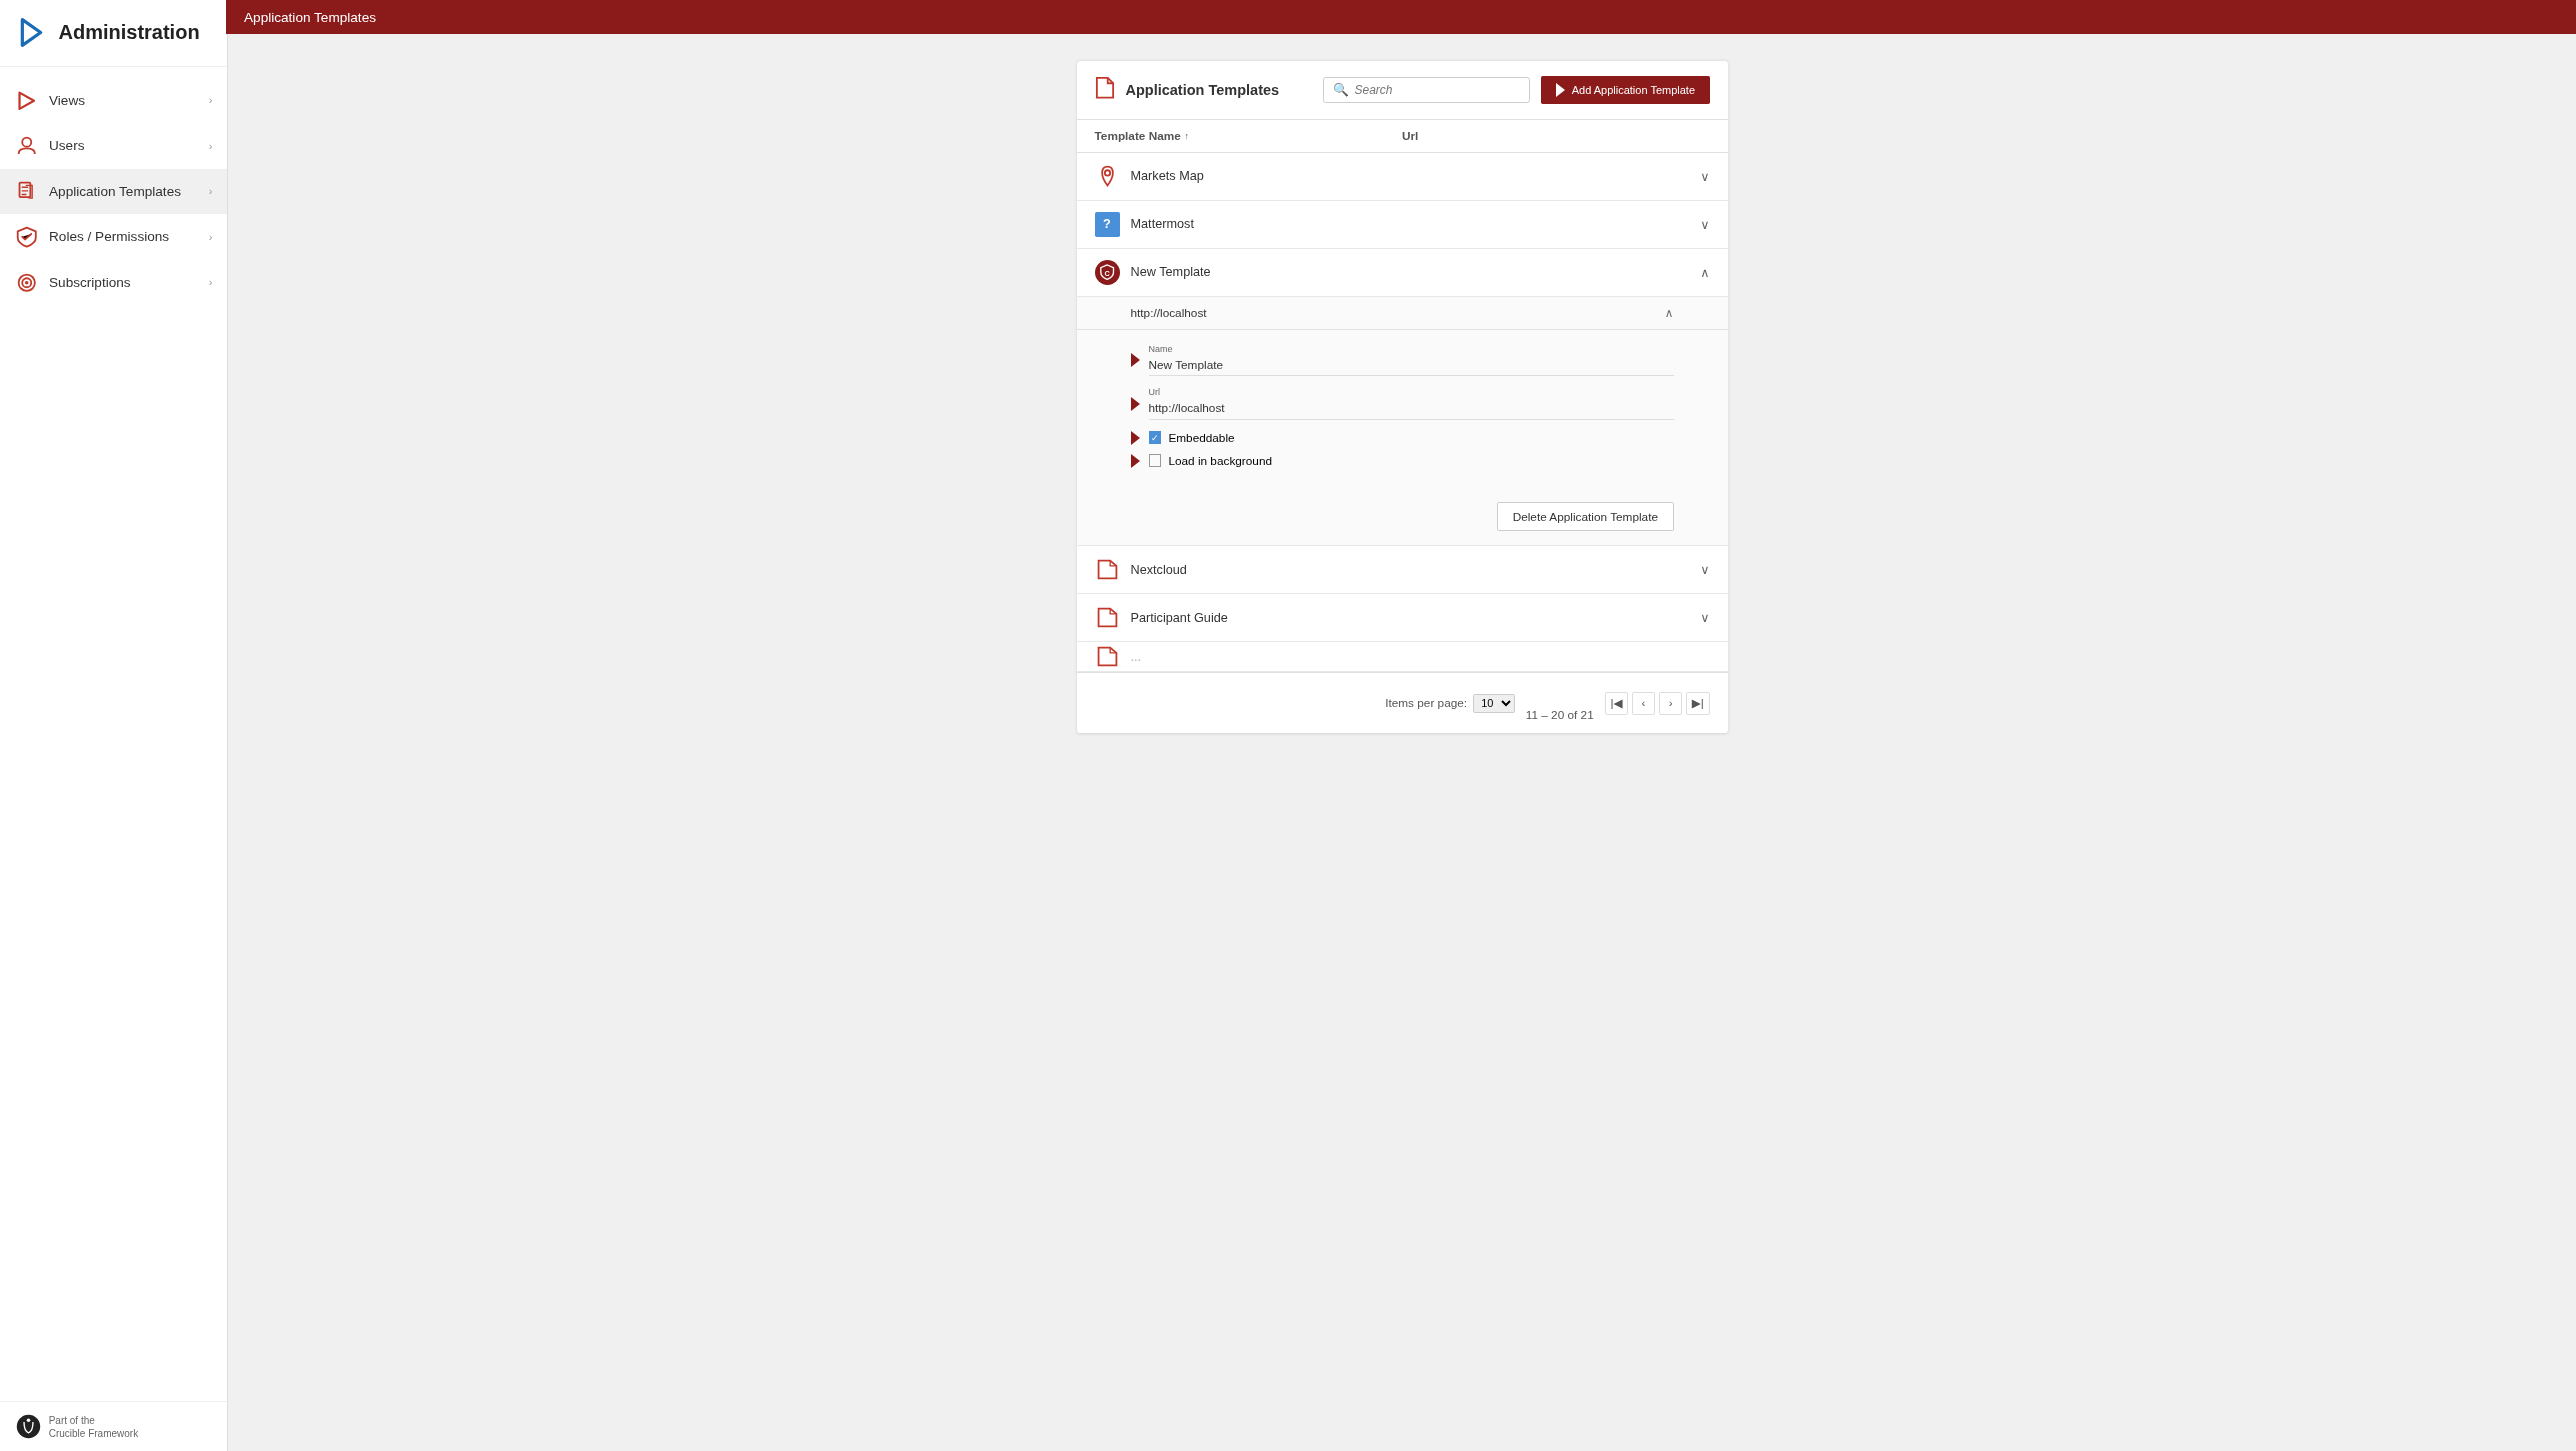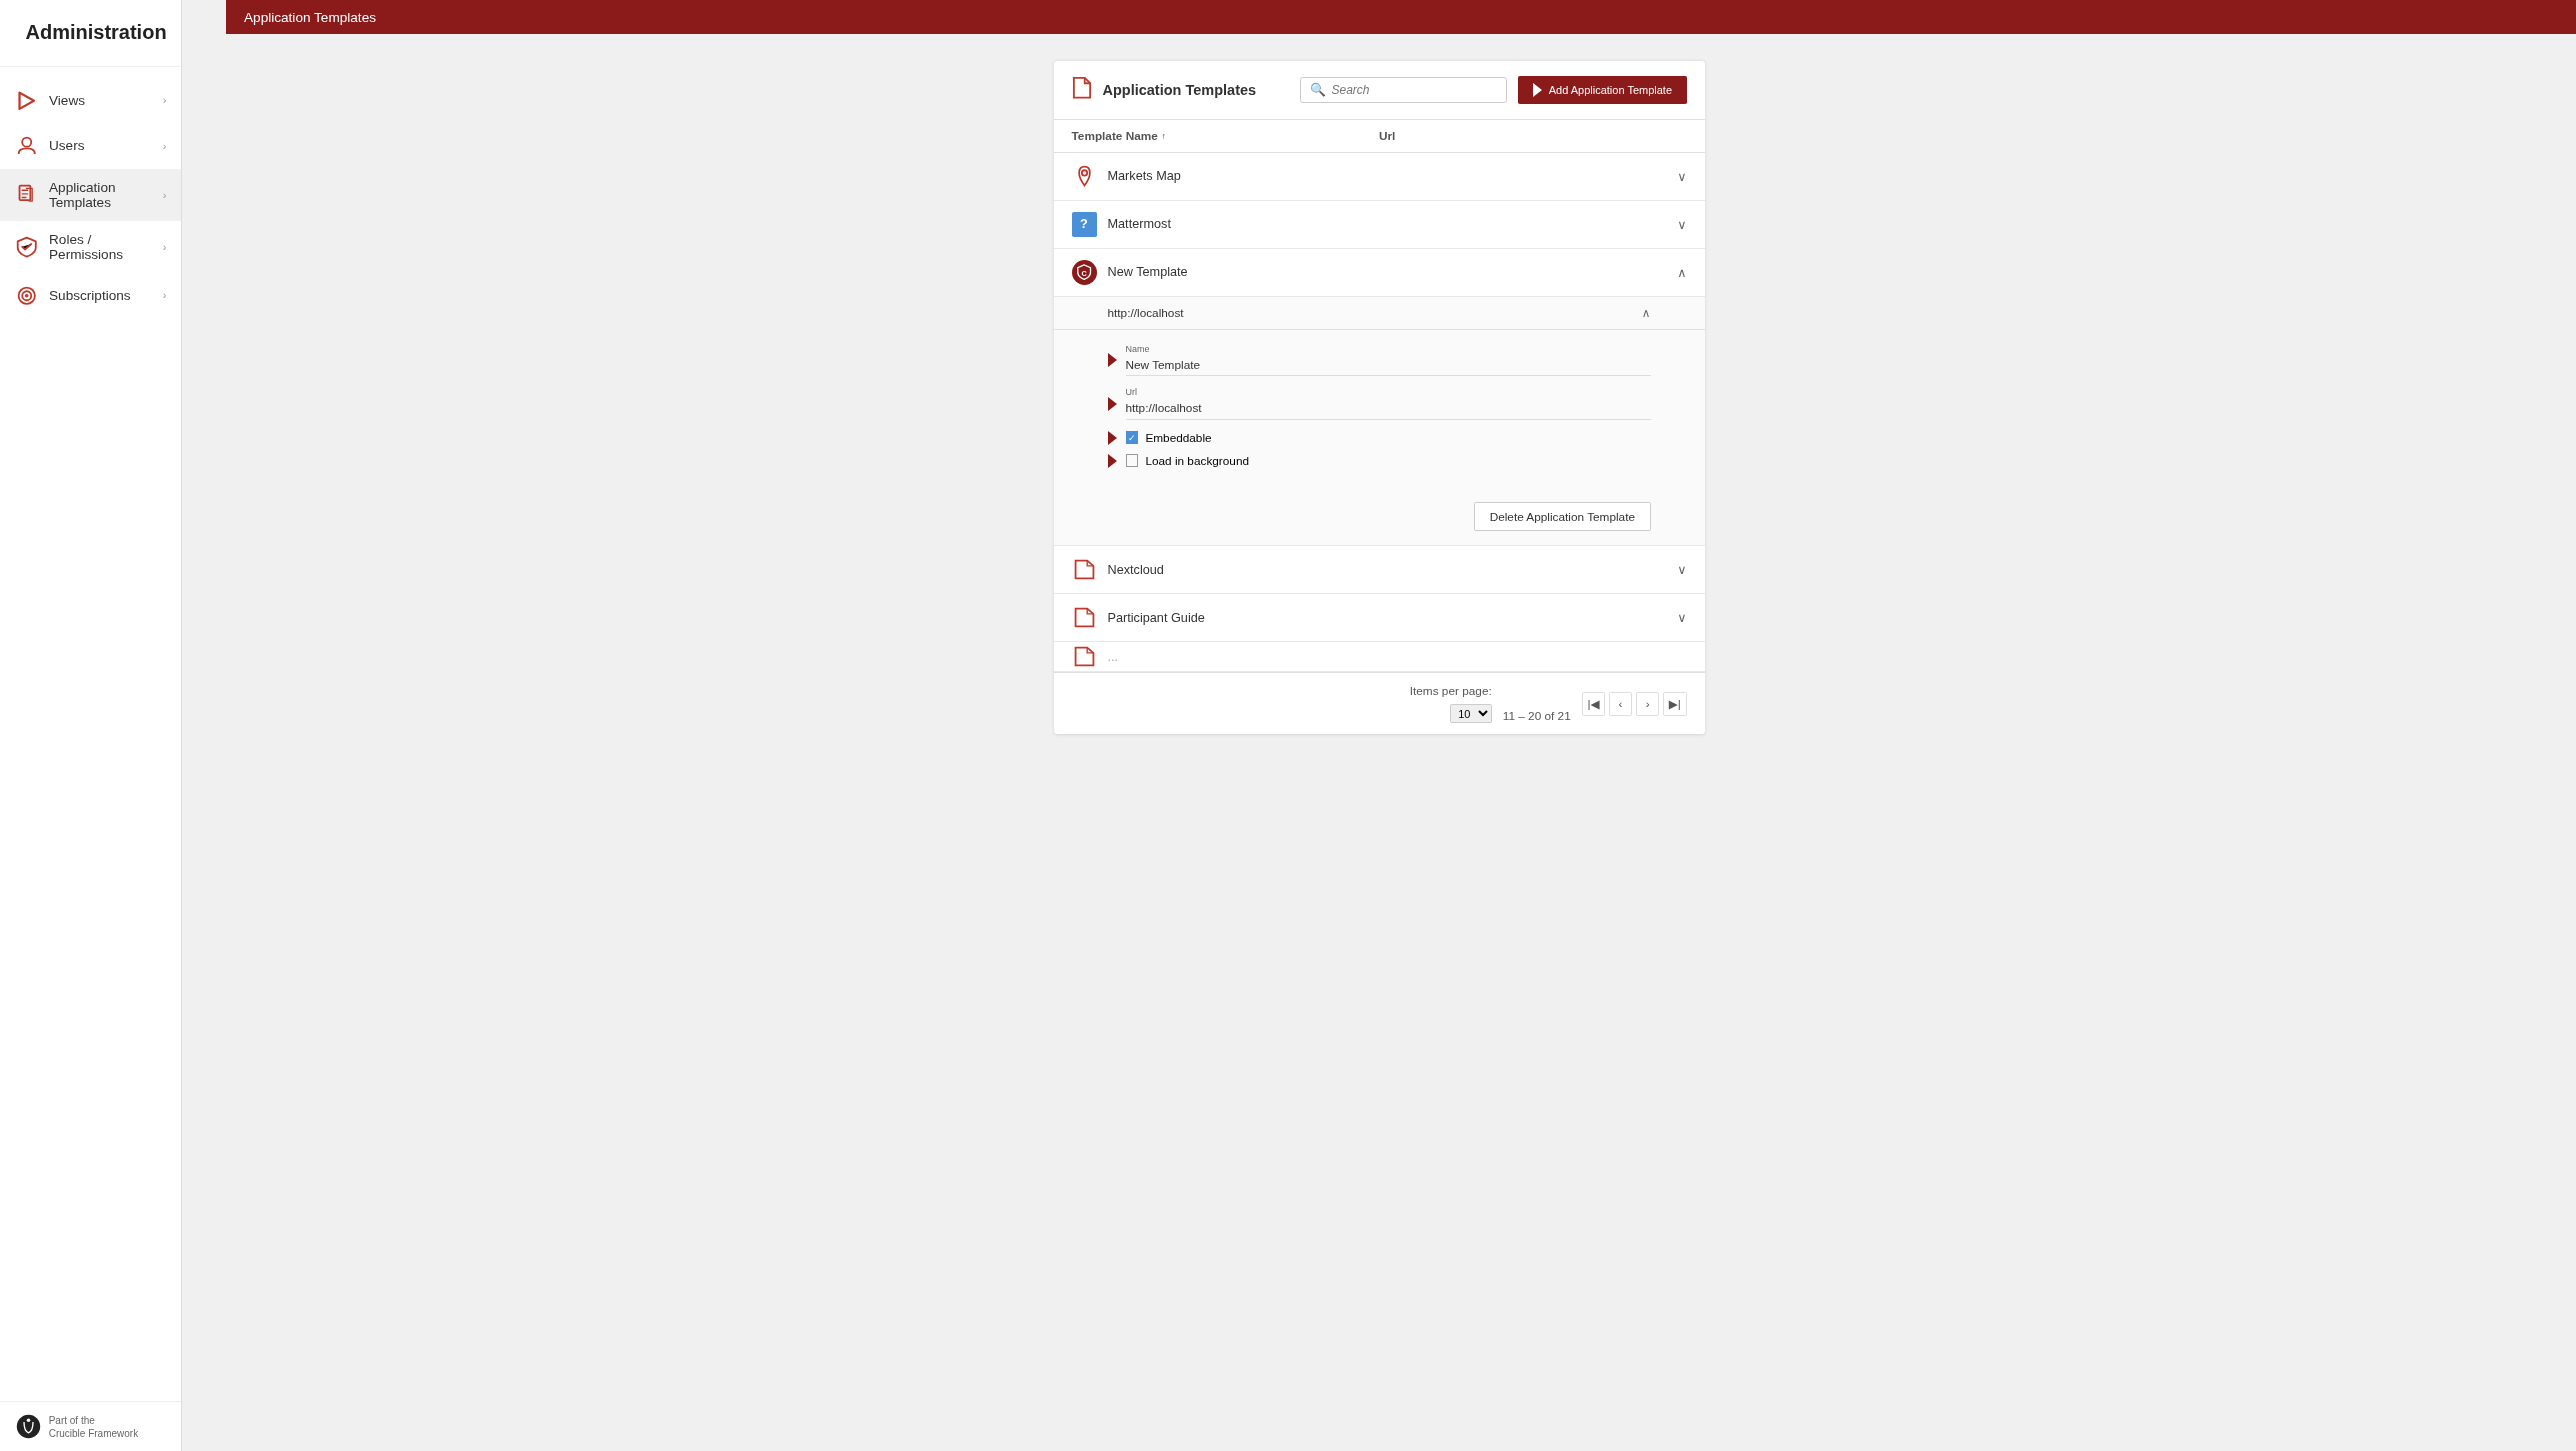--- a/index.html
+++ b/index.html
@@ -1,20 +1,20 @@
 <!DOCTYPE html>
 <html style="font-size:14.5px"><head>
   <meta charset="utf-8">
   <style>
     * { box-sizing: border-box; margin: 0; padding: 0; }
     body { font-family: Arial, sans-serif; background: #f0f0f0; display: flex; height: 100vh; overflow: hidden; }
 
     
     .sidebar {
-      width: 182px;
+      width: 228px;
       background: #fff;
       display: flex;
       flex-direction: column;
       border-right: 0.9px solid #ddd;
       flex-shrink: 0;
     }
     .sidebar-header {
       padding: 16.3px 14.5px;
       display: flex;
       align-items: center;
@@ -267,23 +267,22 @@
       align-items: center;
       justify-content: flex-end;
       padding: 11px 18px;
       font-size: 11.8px;
       color: #555;
       gap: 11px;
       border-top: 0.9px solid #e0e0e0;
     }
     .per-page {
       display: flex;
-      align-items: flex-end;
+      align-items: center;
       gap: 5.4px;
-      flex-direction: column;
     }
     .per-page-select {
       border: 0.9px solid #ccc;
       padding: 1.8px 3.6px;
       font-size: 11px;
       border-radius: 1.8px;
     }
     .page-info { color: #555; margin-top: 24px; }
     .page-nav {
       display: flex;

